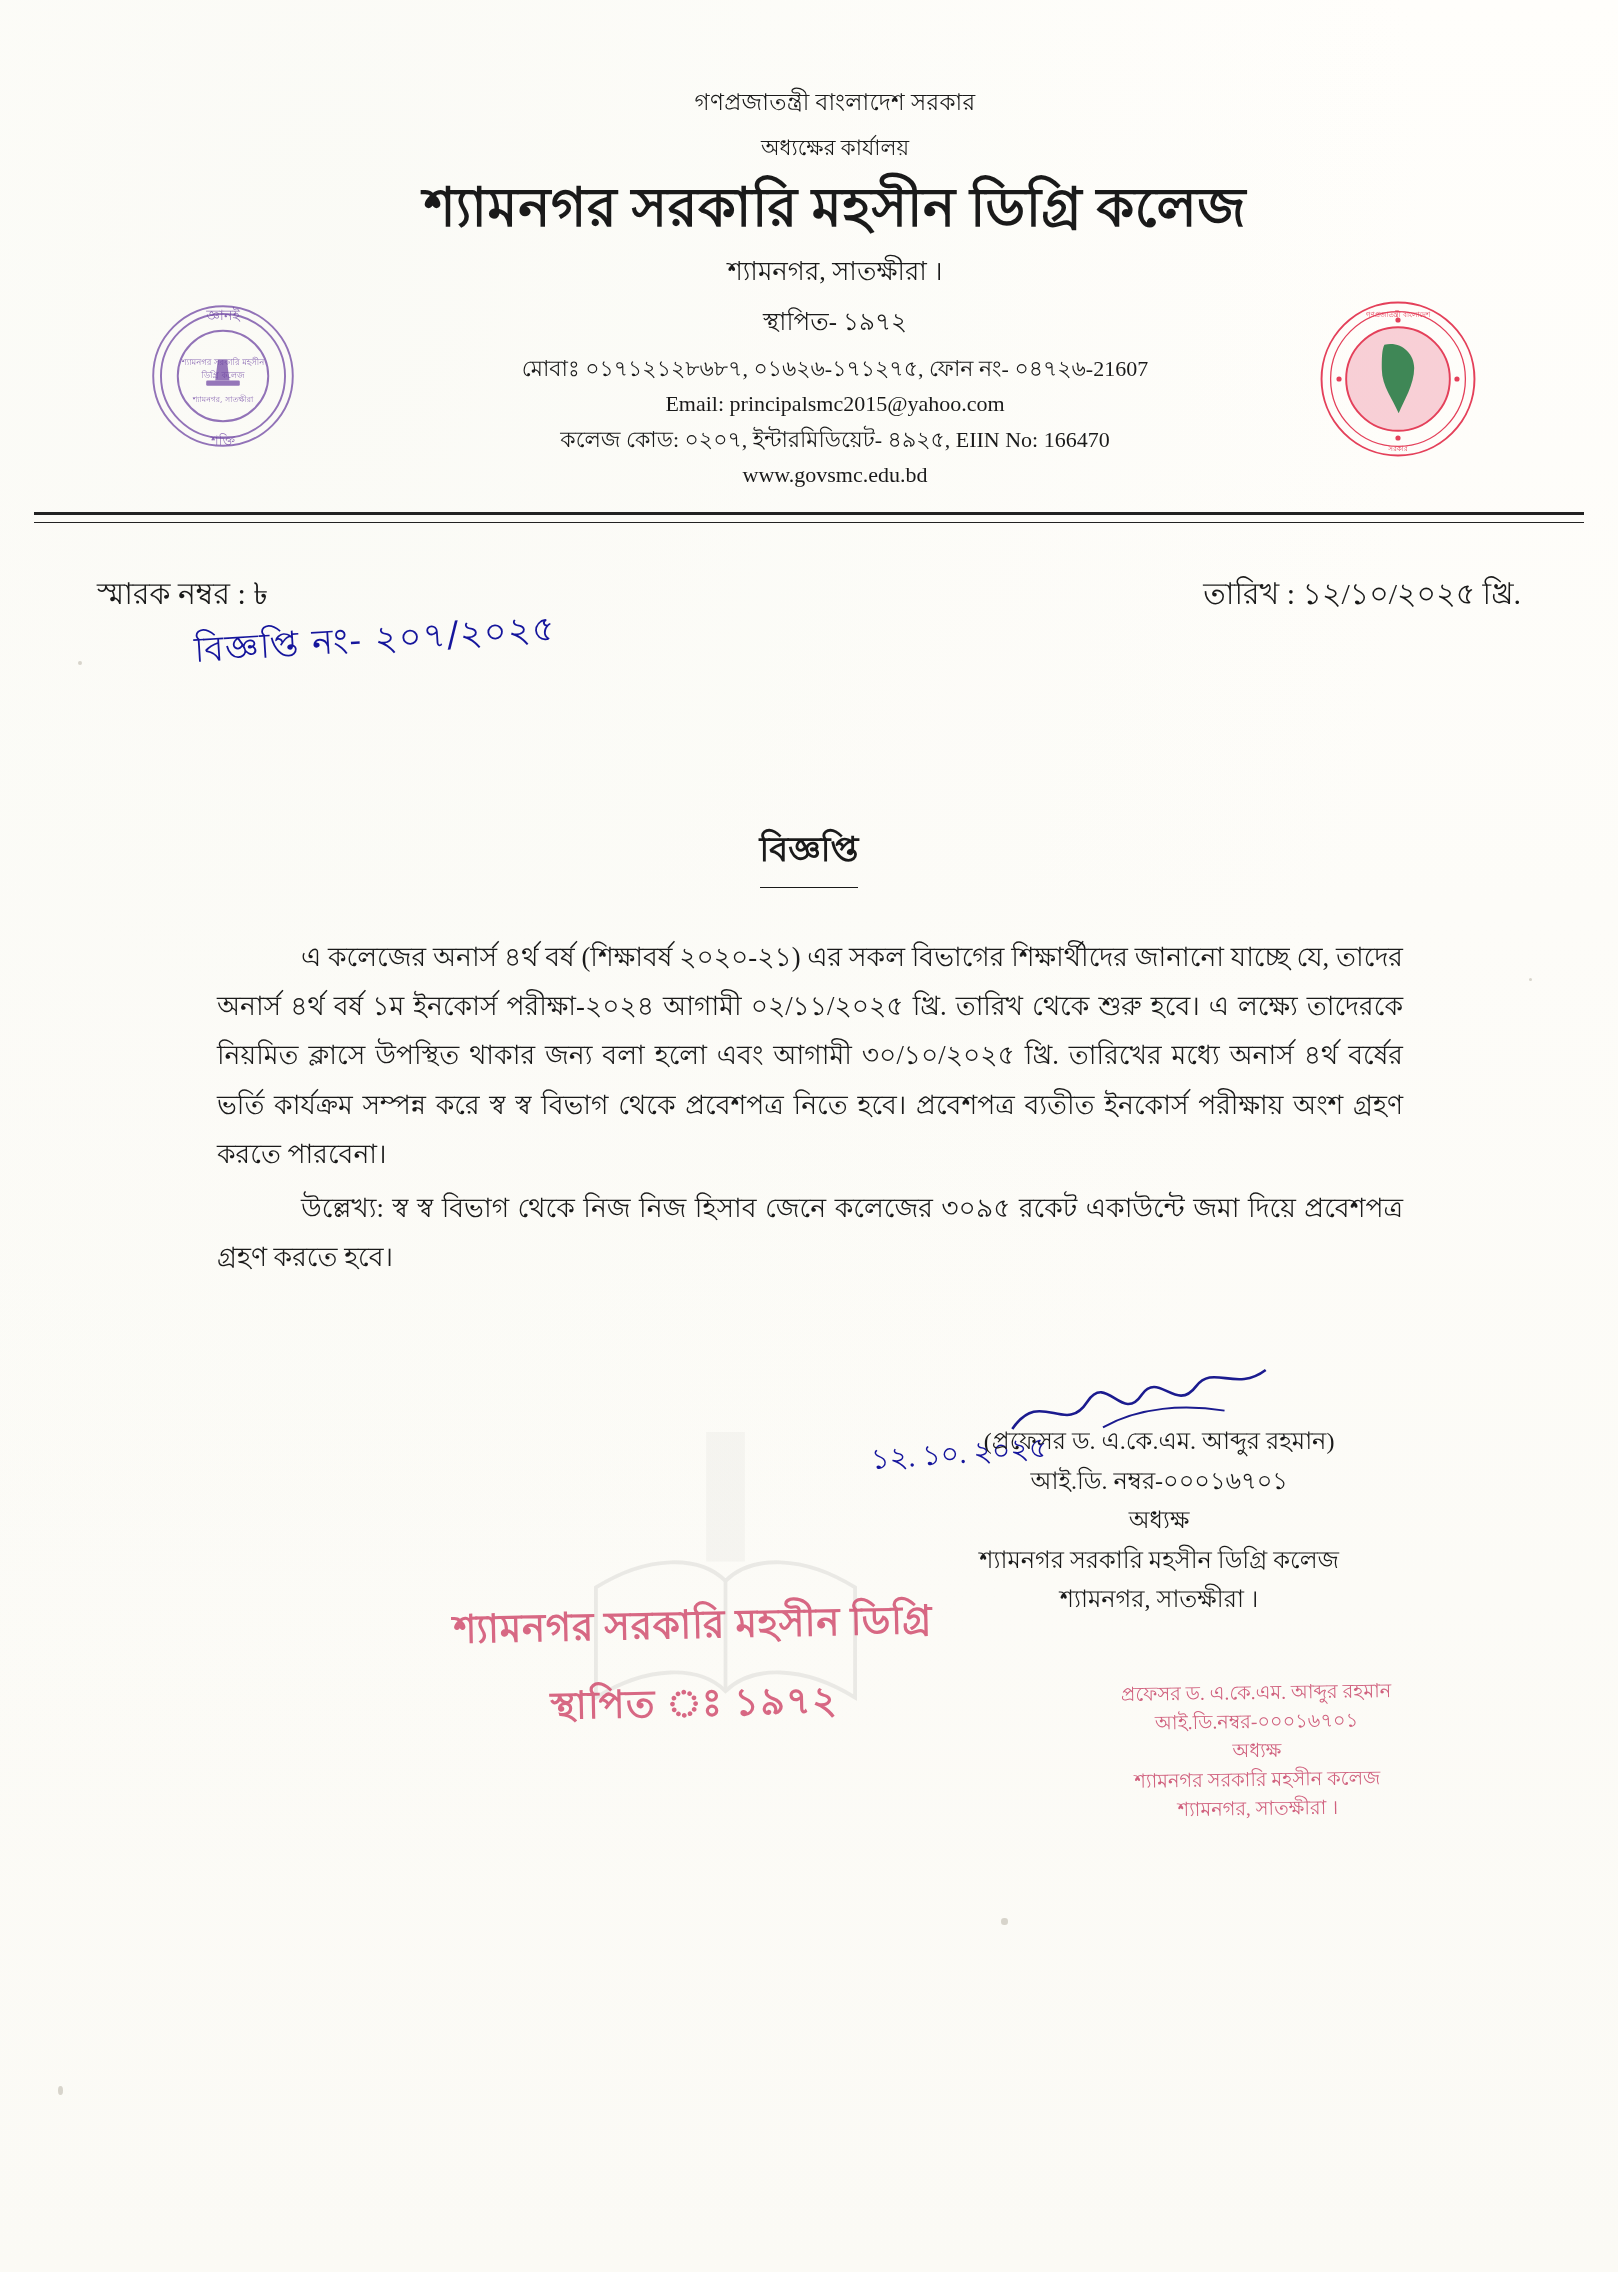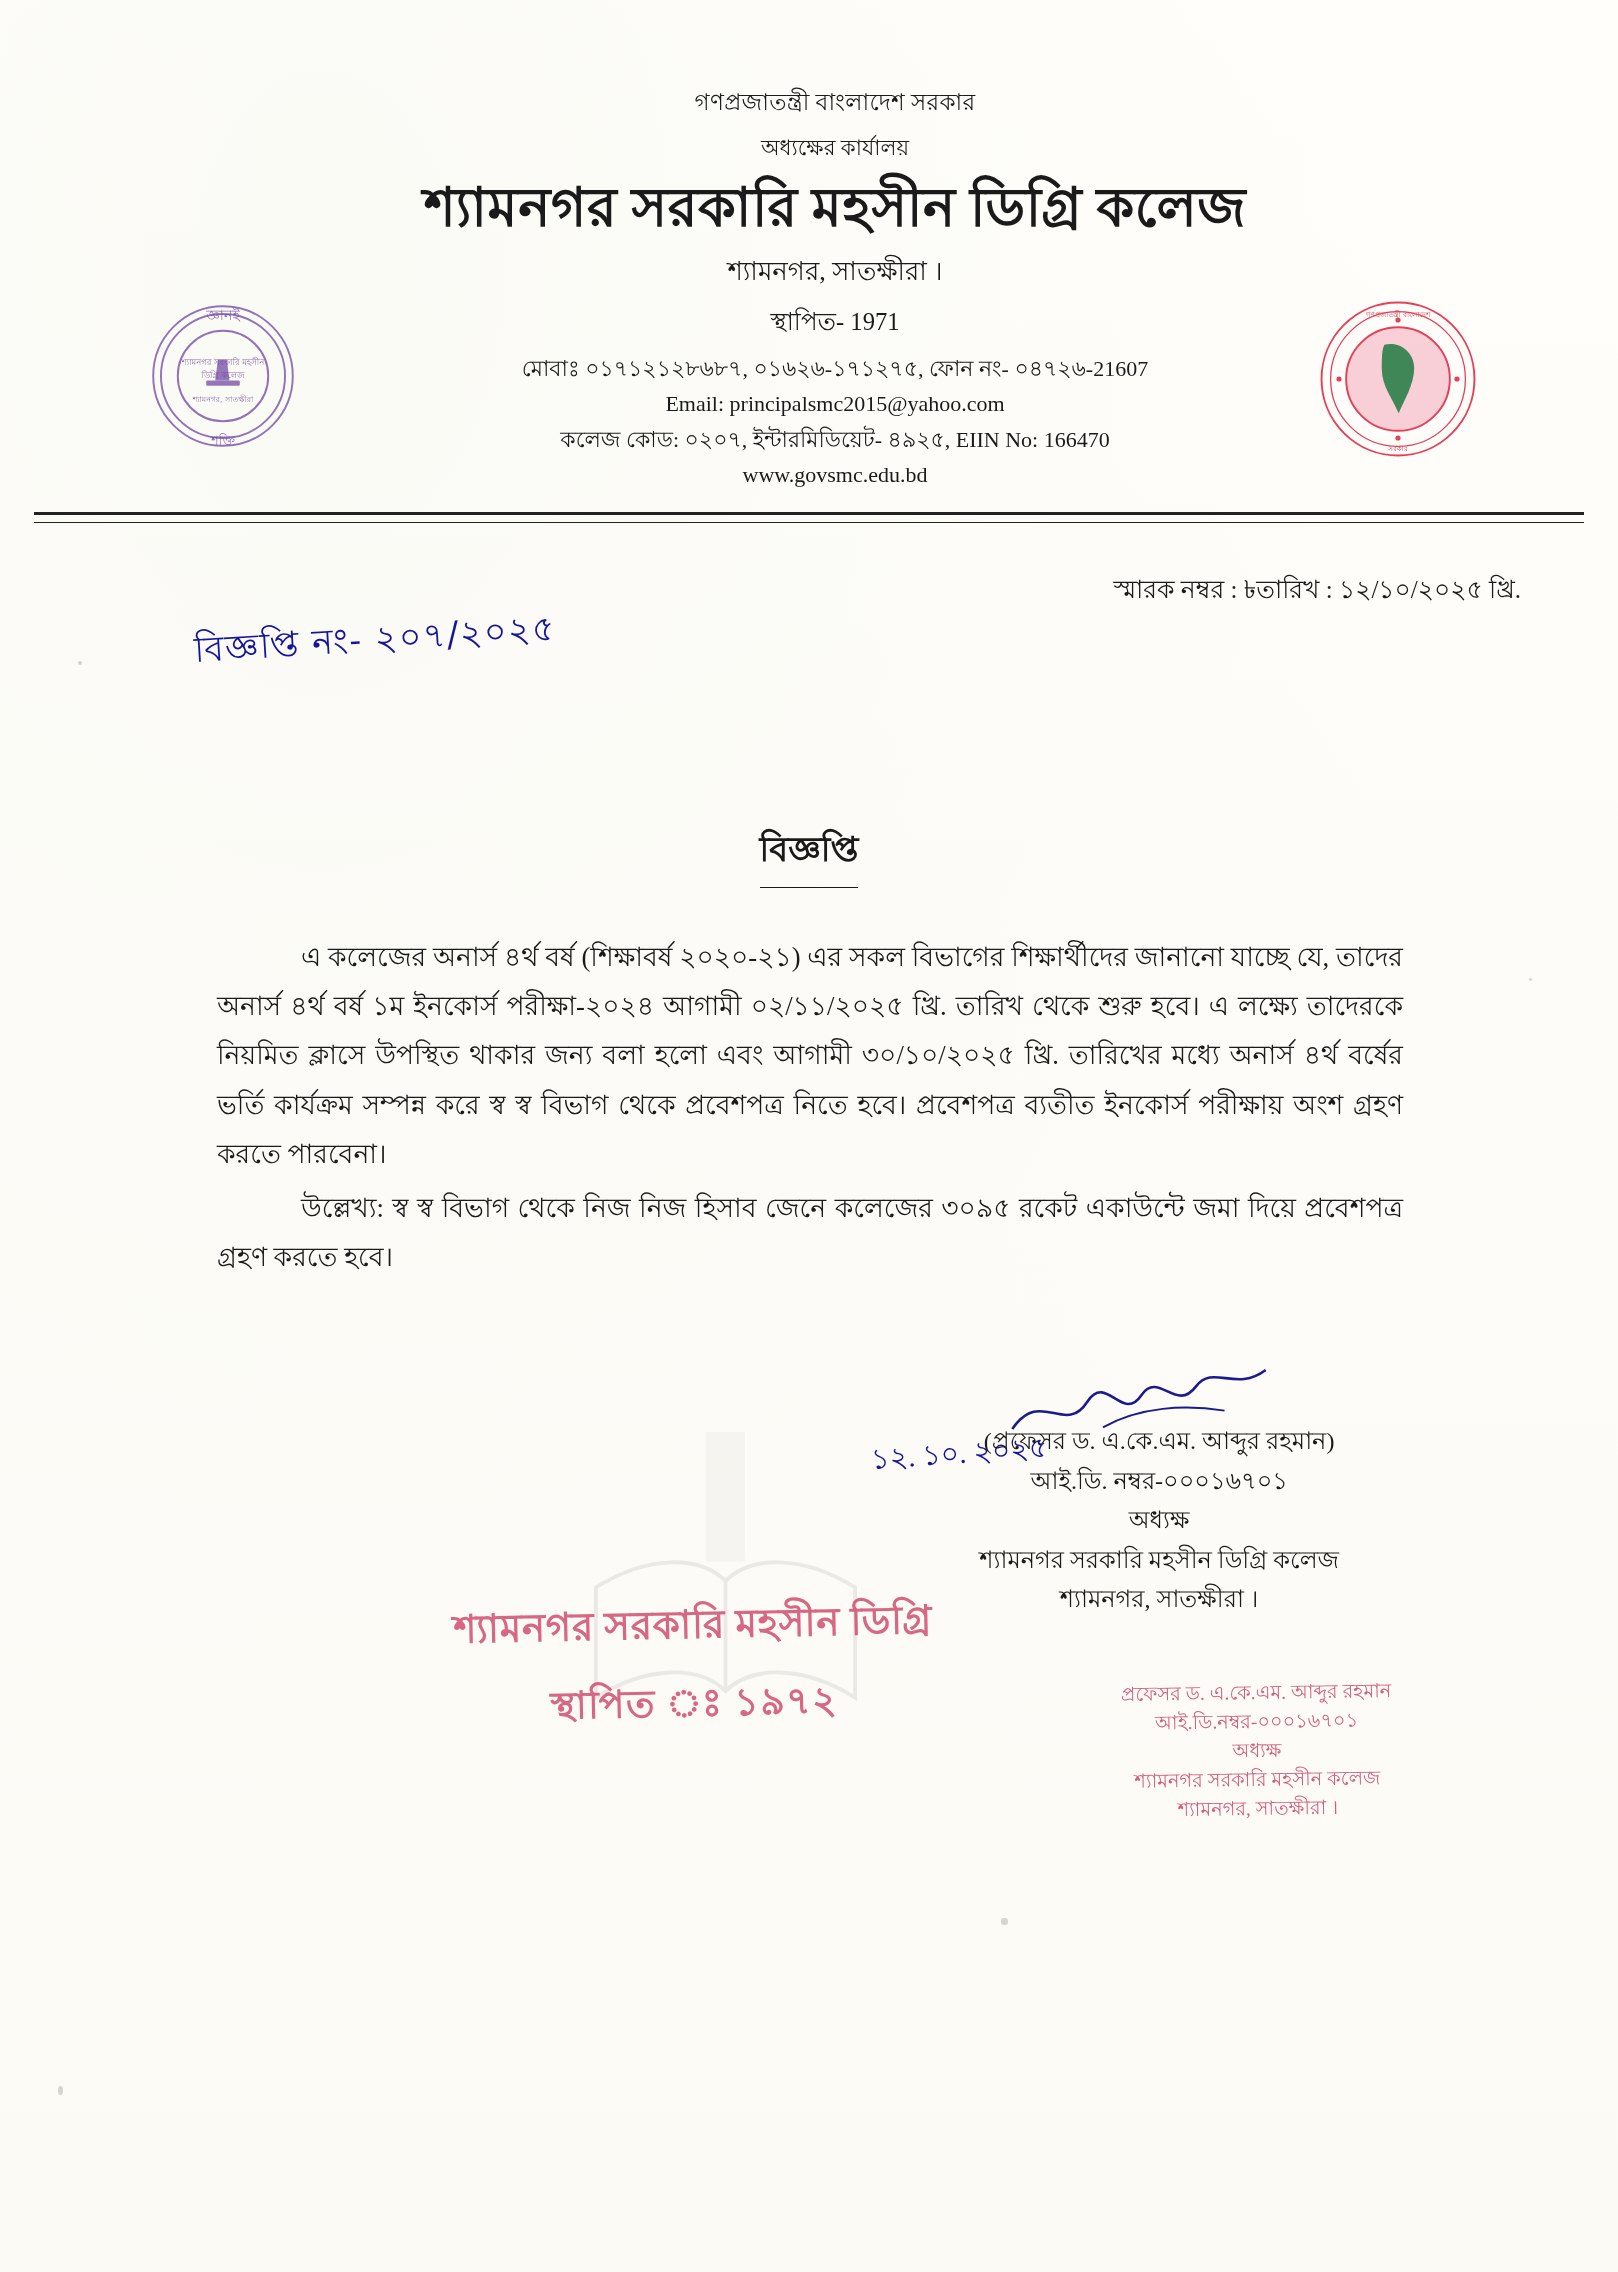--- a/index.html
+++ b/index.html
@@ -94,22 +94,22 @@
     top: 522px;
     border-top: 1.3px solid #222;
   }
 
   .memo-row {
     position: absolute;
     top: 570px;
     left: 97px;
     right: 97px;
     display: flex;
-    justify-content: flex-end;
-    font-size: 25px;
+    justify-content: space-between;
+    font-size: 30px;
   }
   .memo-hand {
     position: absolute;
     top: 612px;
     left: 194px;
     font-size: 35px;
     color: #15159c;
     font-family: "DejaVu Serif", serif;
     transform: rotate(-3.5deg);
     letter-spacing: 1.3px;
@@ -216,21 +216,21 @@
 <body>
 
 <div class="page">
   <div class="paper-tint"></div>
 
   <div class="letterhead">
     <div class="gov-line1">গণপ্রজাতন্ত্রী বাংলাদেশ সরকার</div>
     <div class="gov-line2">অধ্যক্ষের কার্যালয়</div>
     <div class="college-name">শ্যামনগর সরকারি মহসীন ডিগ্রি কলেজ</div>
     <div class="address">শ্যামনগর, সাতক্ষীরা ।</div>
-    <div class="estd">স্থাপিত- 1971</div>
+    <div class="estd">স্থাপিত- ১৯৭২</div>
     <div class="contact">
       <div>মোবাঃ ০১৭১২১২৮৬৮৭, ০১৬২৬-১৭১২৭৫, ফোন নং- ০৪৭২৬-21607</div>
       <div>Email: principalsmc2015@yahoo.com</div>
       <div>কলেজ কোড: ০২০৭, ইন্টারমিডিয়েট- ৪৯২৫, EIIN No: 166470</div>
       <div>www.govsmc.edu.bd</div>
     </div>
   </div>
 
   <div class="seal-left">
     <svg viewBox="0 0 260 250" width="168" height="162" aria-hidden="true">

